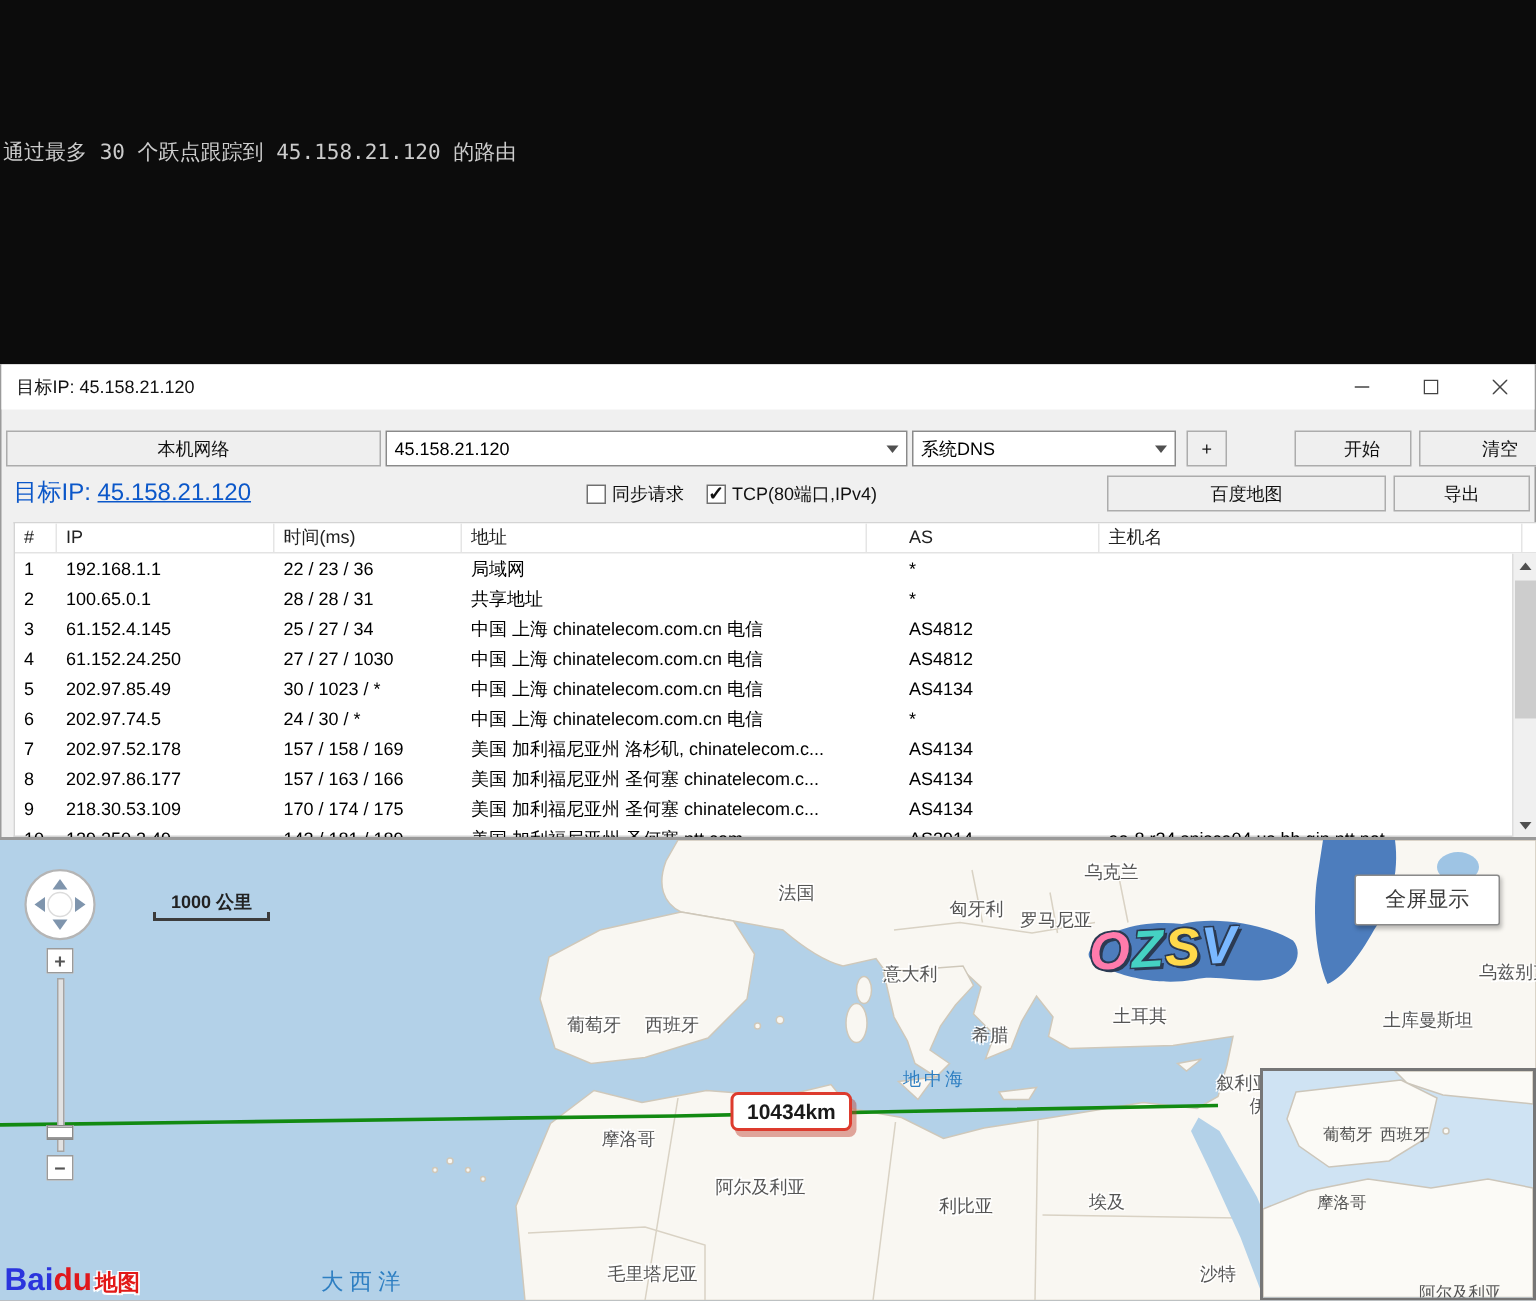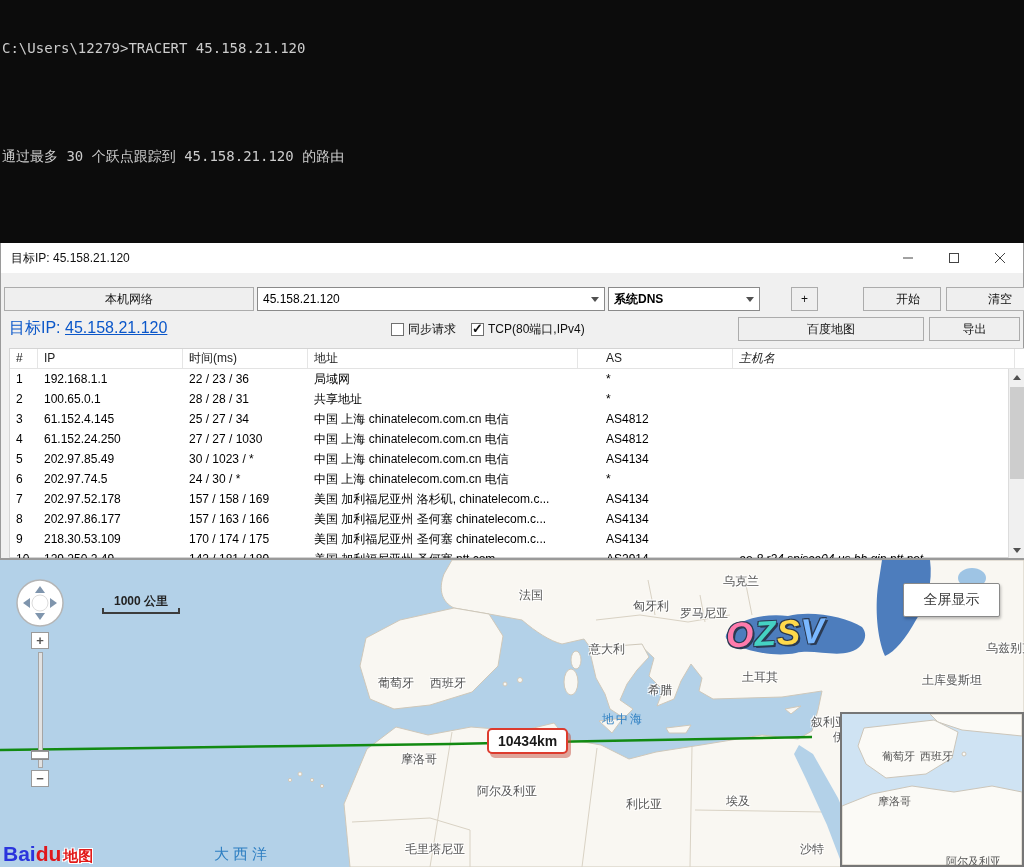--- a/index.html
+++ b/index.html
@@ -42,21 +42,21 @@
                           font-weight:bold; color:#111; }
   
   .lv { position:absolute; left:8px; top:105px; width:1016px; height:210px; background:#fff;
         border:1px solid #d4d4d4; border-right:none; }
   .lvhead { display:flex; height:20px; background:#fff; border-bottom:1px solid #e3e3e3; }
   .hc { line-height:19px; padding-left:6px; border-right:1px solid #e5e5e5; color:#222;
         overflow:hidden; white-space:nowrap; }
   .lvbody { position:relative; height:189px; overflow:hidden; }
   .lvrow { display:flex; height:20px; line-height:20px; white-space:nowrap; }
   .cell { padding-left:6px; overflow:hidden; }
-  .w0{width:28px;} .w1{width:145px;} .w2{width:125px;} .w3{width:270px;} .w4{width:133px;margin-left:22px;} .w5{width:282px;font-style:italic;}
+  .w0{width:28px;} .w1{width:145px;} .w2{width:125px;} .w3{width:270px;} .w4{width:133px;margin-left:22px;} .w5{width:282px;}
   .sbar { position:absolute; right:0; top:0; width:17px; height:189px; background:#f0f0f0;
           border-left:1px solid #dcdcdc; }
   .sbtn { height:16px; display:flex; align-items:center; justify-content:center; }
   .sthumb { position:absolute; left:1px; right:1px; top:18px; height:92px; background:#cdcdcd; }
   .sbtn.dn { position:absolute; bottom:0; left:0; right:0; }
 
   
   .map { position:absolute; left:0; top:560px; width:1024px; height:307px; background:#b3d1e8; overflow:hidden; }
   .map svg.base { position:absolute; left:0; top:0; }
   .ml { position:absolute; font-size:12px; color:#555; white-space:nowrap;
@@ -92,21 +92,20 @@
   .minimap { position:absolute; left:840px; top:152px; width:184px; height:155px;
              border:2px solid #767676; background:#cfe3f3; overflow:hidden; }
   .mml { position:absolute; font-size:11px; color:#555; white-space:nowrap; }
 </style>
 </head>
 <body>
 
 <div class="screen">
 
   <div class="terminal">
-    <div class="tline">C:\Users\12279&gt;TRACERT 45.158.21.120</div>
     <div class="tline"></div>
     <div class="tline">通过最多 30 个跃点跟踪到 45.158.21.120 的路由</div>
     <div class="tline"></div>
     
     
     
     
     
     
     
@@ -138,21 +137,21 @@
       </div>
     </div>
 
     <button class="btn" style="left:3px; top:44px; width:250px;">本机网络</button>
     <div class="combo" style="left:256px; top:44px; width:348px;">
       <input value="45.158.21.120" style="">
       <span class="dd">
           <span class="arr-dn"></span>
         </span>
     </div>
-    <div class="combo" style="left:607px; top:44px; width:152px;font-weight:bold;">
+    <div class="combo" style="left:607px; top:44px; width:176px;">
       <span class="ctext">系统DNS</span>
       <span class="dd">
           <span class="arr-dn"></span>
         </span>
     </div>
     <button class="btn" style="left:790px; top:44px; width:27px;">+</button>
     <button class="btn" style="left:862px; top:44px; width:78px;padding-left:12px;">开始</button>
     <button class="btn" style="left:945px; top:44px; width:96px;padding-left:12px;">清空</button>
 
     <span class="target">

